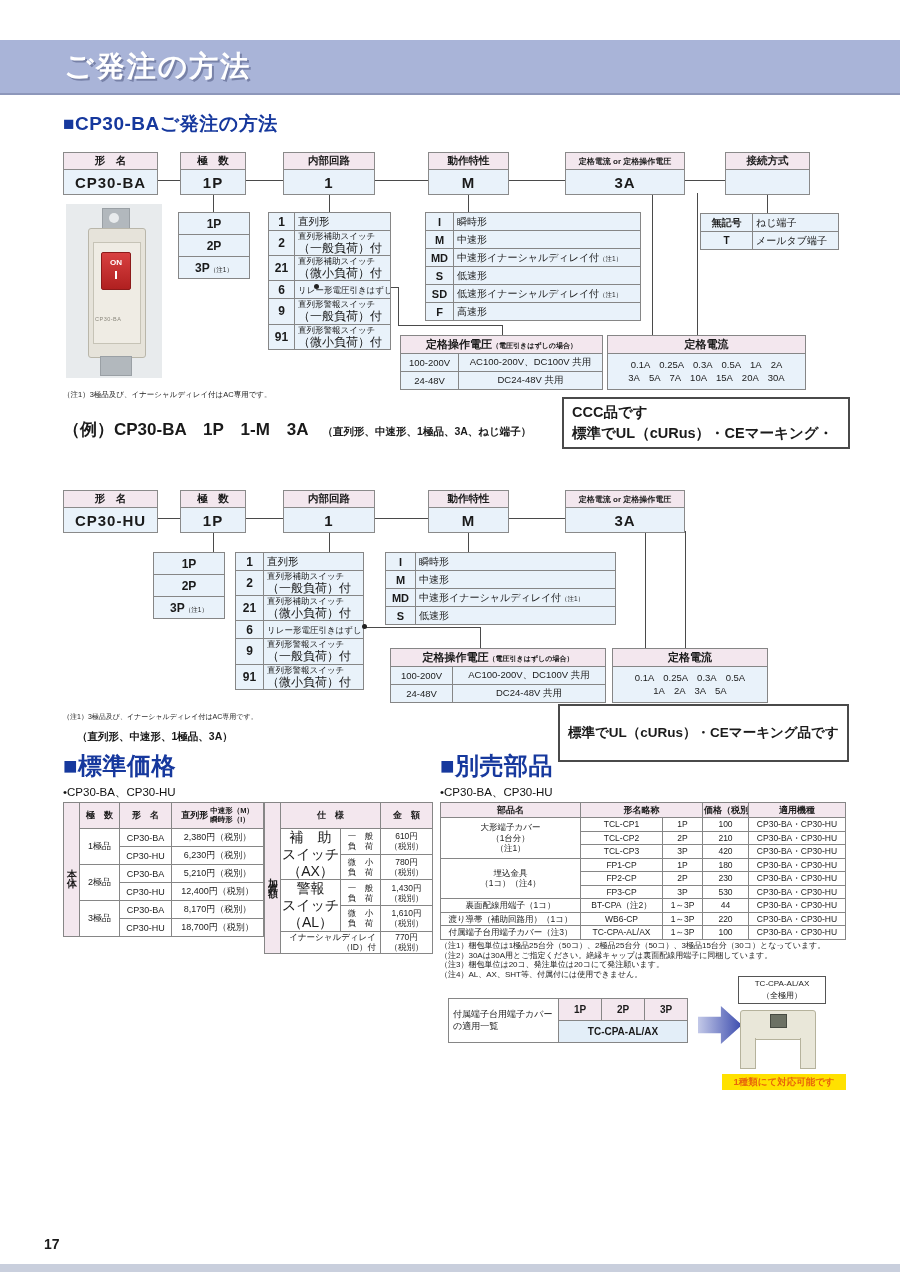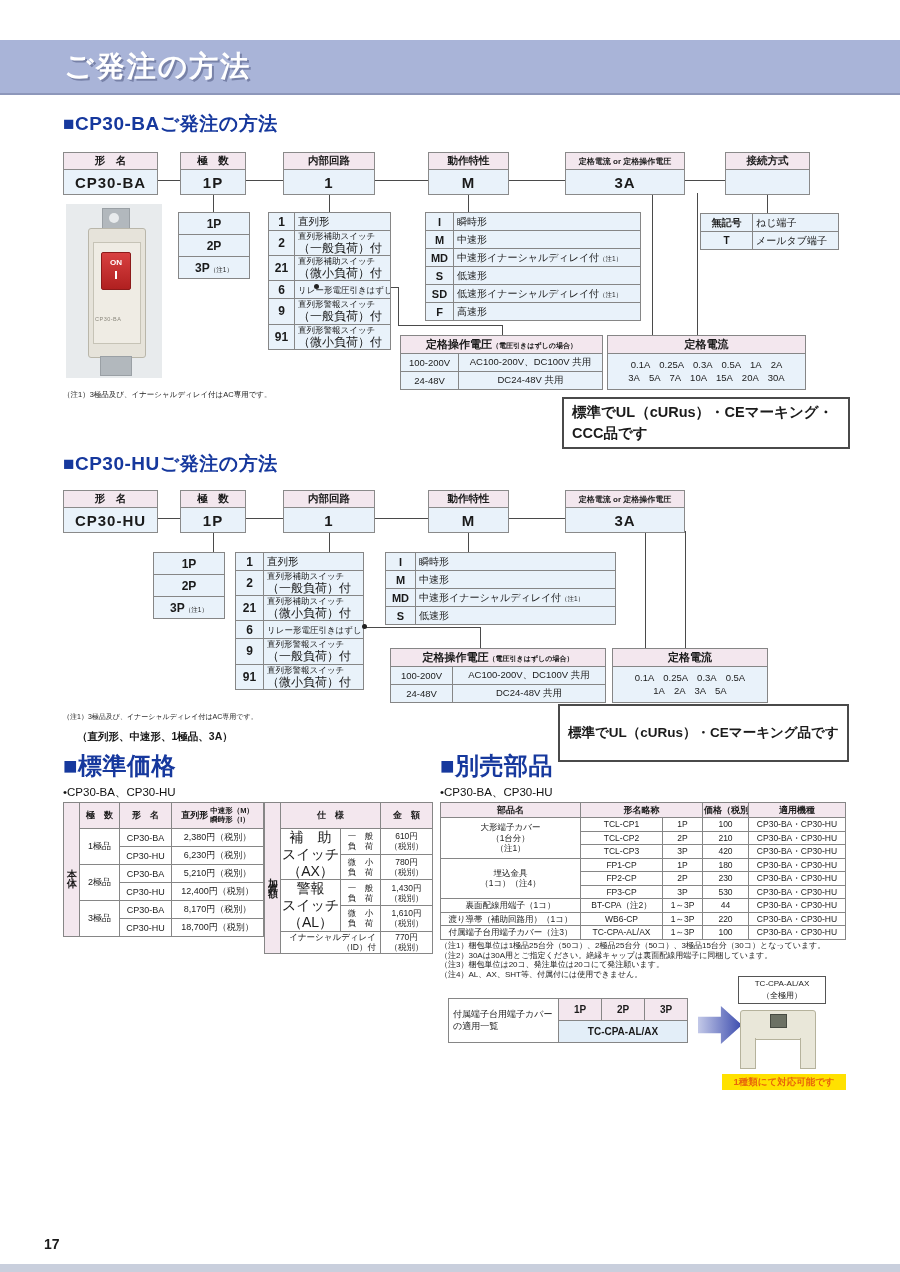--- a/index.html
+++ b/index.html
@@ -304,26 +304,29 @@
             <div>0.1A　0.25A　0.3A　0.5A　1A　2A</div>
             <div>3A　5A　7A　10A　15A　20A　30A</div>
           </td>
         </tr>
   </tbody>
     </table>
 
   <div class="note" style="left:63px;top:390px">（注1）3極品及び、イナーシャルディレイ付はAC専用です。</div>
 
   <div class="ulbox" style="left:562px;top:397px;width:268px">
+    <div>CCC品です</div>
     <div>標準でUL（cURus）・CEマーキング・</div>
-    <div>CCC品です</div>
-  </div>
-
-
-  <h2 class="sec" style="left:63px;top:451px">■CP30-HUご発注の方法</h2>
+  </div>
+
+  <div class="ex" style="left:63px;top:418px">
+    <span class="exm">（例）CP30-BA　1P　1-M　3A</span>
+    <span class="exd">（直列形、中速形、1極品、3A、ねじ端子）</span>
+  </div>
+
 
   <div class="ln" style="left:110px;top:518px;width:515px;height:1px"></div>
   <div class="ln" style="left:213px;top:531px;width:1px;height:21px"></div>
   <div class="ln" style="left:329px;top:531px;width:1px;height:21px"></div>
   <div class="ln" style="left:468px;top:531px;width:1px;height:21px"></div>
   <div class="ln" style="left:645px;top:531px;width:1px;height:117px"></div>
   <div class="ln" style="left:685px;top:531px;width:1px;height:117px"></div>
   <div class="ln" style="left:366px;top:627px;width:114px;height:1px"></div>
   <div class="ln" style="left:480px;top:627px;width:1px;height:21px"></div>
   <div class="dot" style="left:362px;top:624px"></div>

